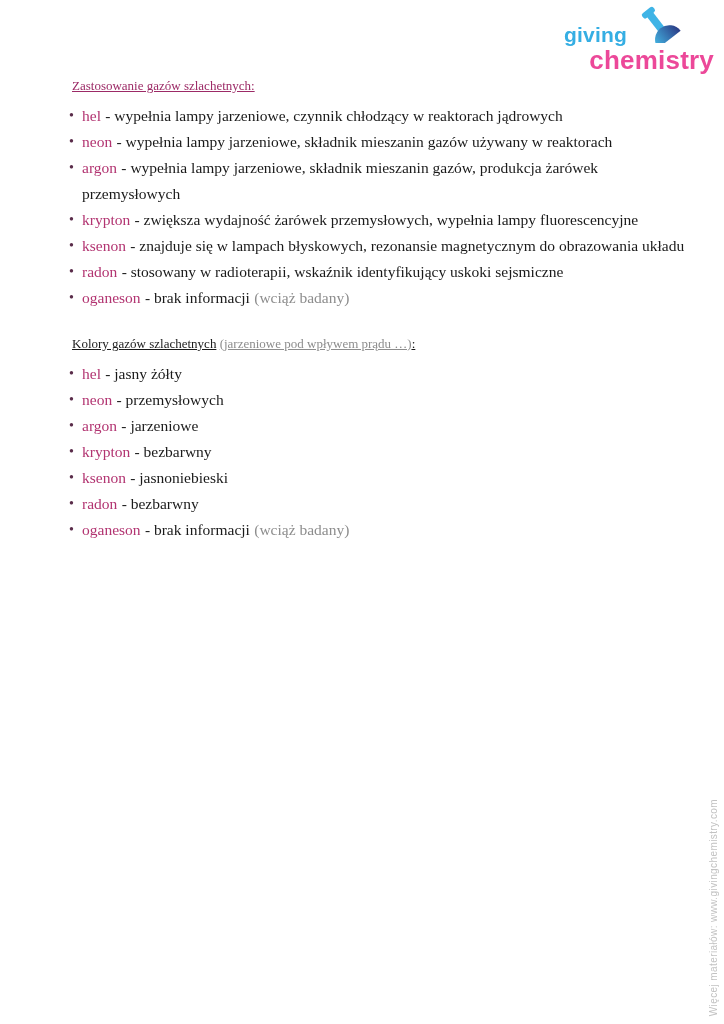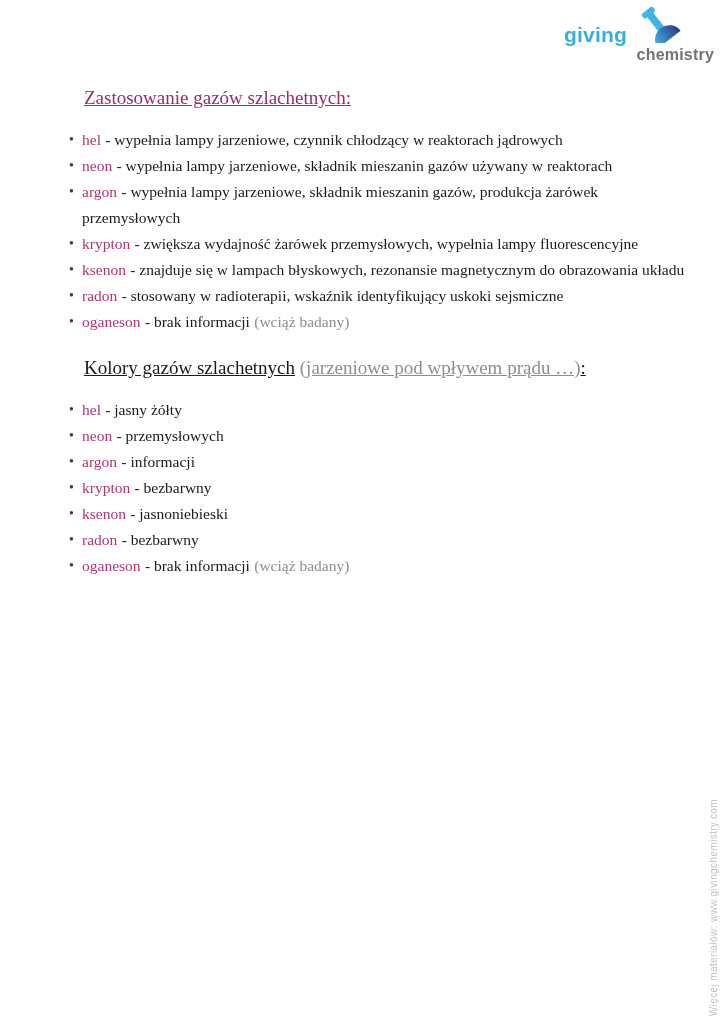--- a/index.html
+++ b/index.html
@@ -18,29 +18,29 @@
     width: 150px; text-align: right;
     font-family: "Liberation Sans", sans-serif;
     font-weight: bold; line-height: 1;
   }
   .logo-row1 {
     display: flex; align-items: flex-end; justify-content: flex-start;
     height: 34px;
   }
   .logo-word1 { font-size: 21px; color: #35aee3; letter-spacing: 0.2px; padding-bottom: 1px; }
   .logo-flask { margin-left: 2px; margin-bottom: 0; }
-  .logo-word2 { font-size: 16px; color: #737373; letter-spacing: 0.2px; margin-top: 1px; }
+  .logo-word2 { font-size: 26px; color: #ec4899; letter-spacing: 0.2px; margin-top: 1px; }
 
   
   .content {
     position: absolute; left: 68px; top: 69px; width: 620px;
     font-size: 15.5px; line-height: 26px;
   }
   h2 {
-    margin: 16px; font-size: 19px; font-weight: normal; line-height: 26px;
+    margin: 4px; font-size: 13px; font-weight: normal; line-height: 26px;
   }
   .h-main-pink { color: #9c2a66; text-decoration: underline; }
   .h-main-black { color: #1a1a1a; text-decoration: underline; }
   .h-note { color: #8d8d8d; text-decoration: underline; margin-left: 0.25em; }
   .h-suffix { color: #1a1a1a; text-decoration: underline; }
   .h-note:empty, .h-suffix:empty { display: none; }
 
   .list { margin: 0; }
   .li { position: relative; padding-left: 14px; }
   .bullet {
@@ -148,21 +148,21 @@
         <p class="li-body"><span class="term">hel</span><span class="desc">- jasny żółty</span></p>
       </div>
 
       <div class="li">
         <span class="bullet">•</span>
         <p class="li-body"><span class="term">neon</span><span class="desc">- przemysłowych</span></p>
       </div>
 
       <div class="li">
         <span class="bullet">•</span>
-        <p class="li-body"><span class="term">argon</span><span class="desc">- informacji</span></p>
+        <p class="li-body"><span class="term">argon</span><span class="desc">- jarzeniowe</span></p>
       </div>
 
       <div class="li">
         <span class="bullet">•</span>
         <p class="li-body"><span class="term">krypton</span><span class="desc">- bezbarwny</span></p>
       </div>
 
       <div class="li">
         <span class="bullet">•</span>
         <p class="li-body"><span class="term">ksenon</span><span class="desc">- jasnoniebieski</span></p>

